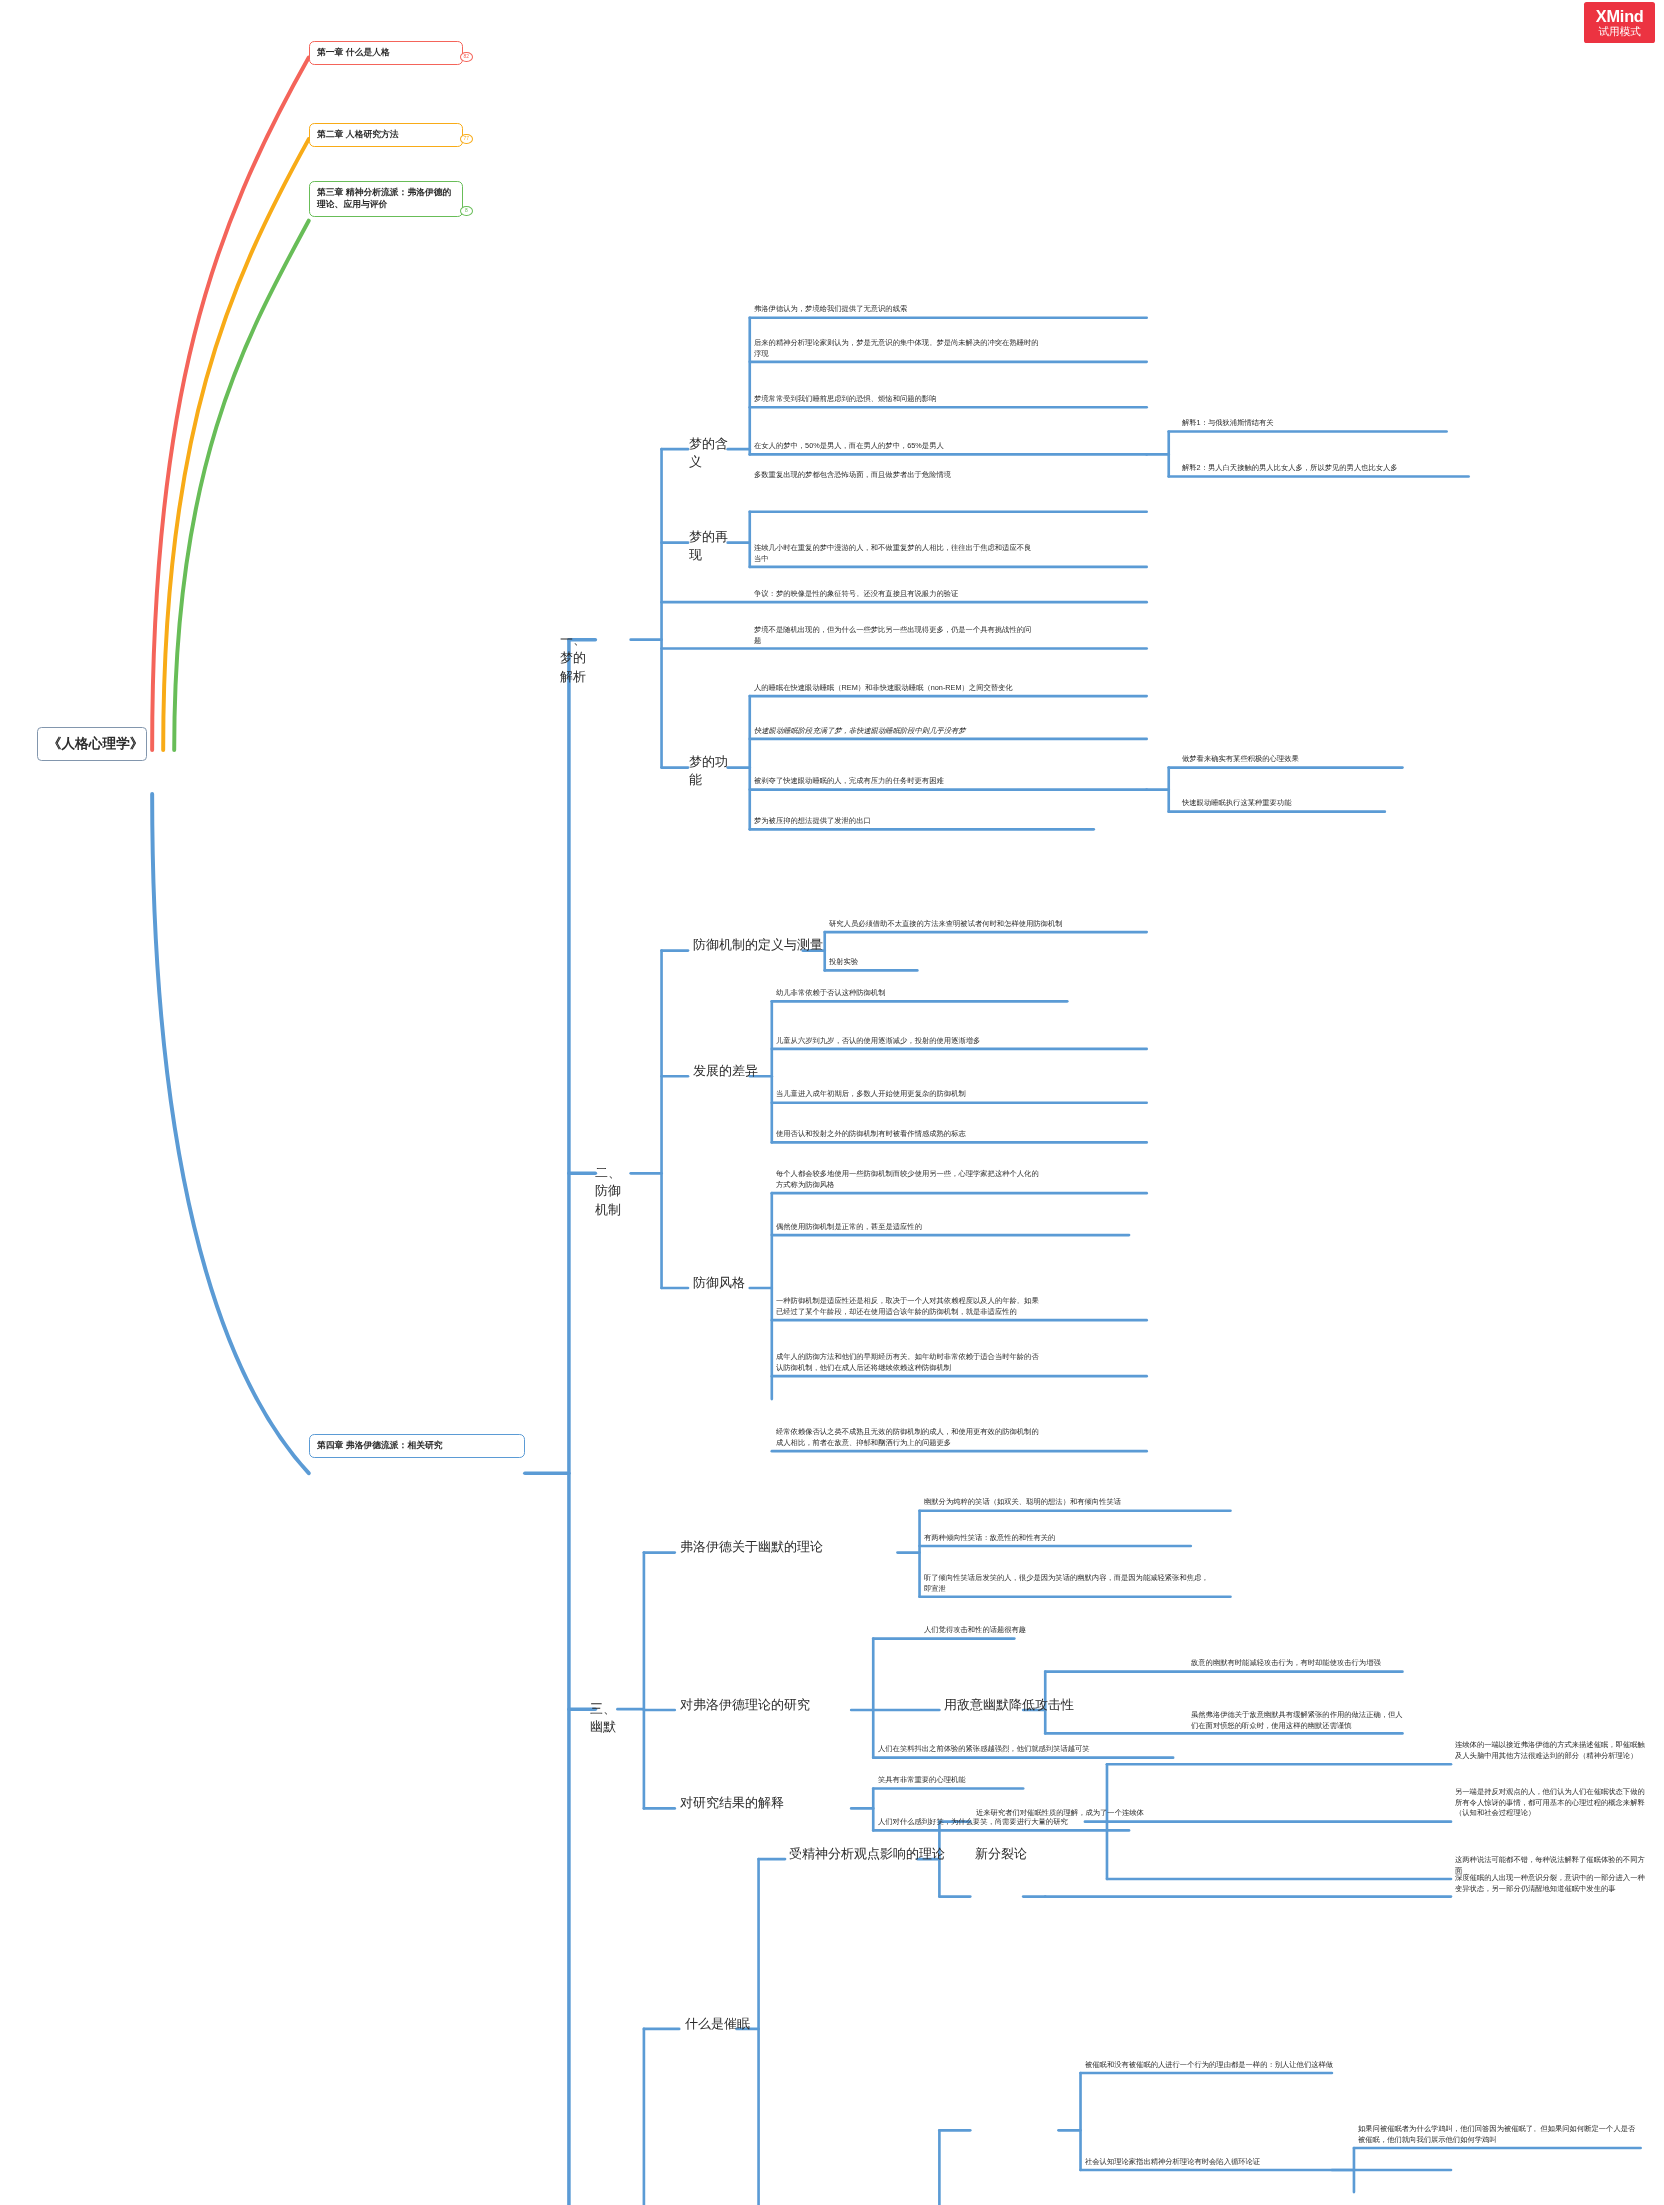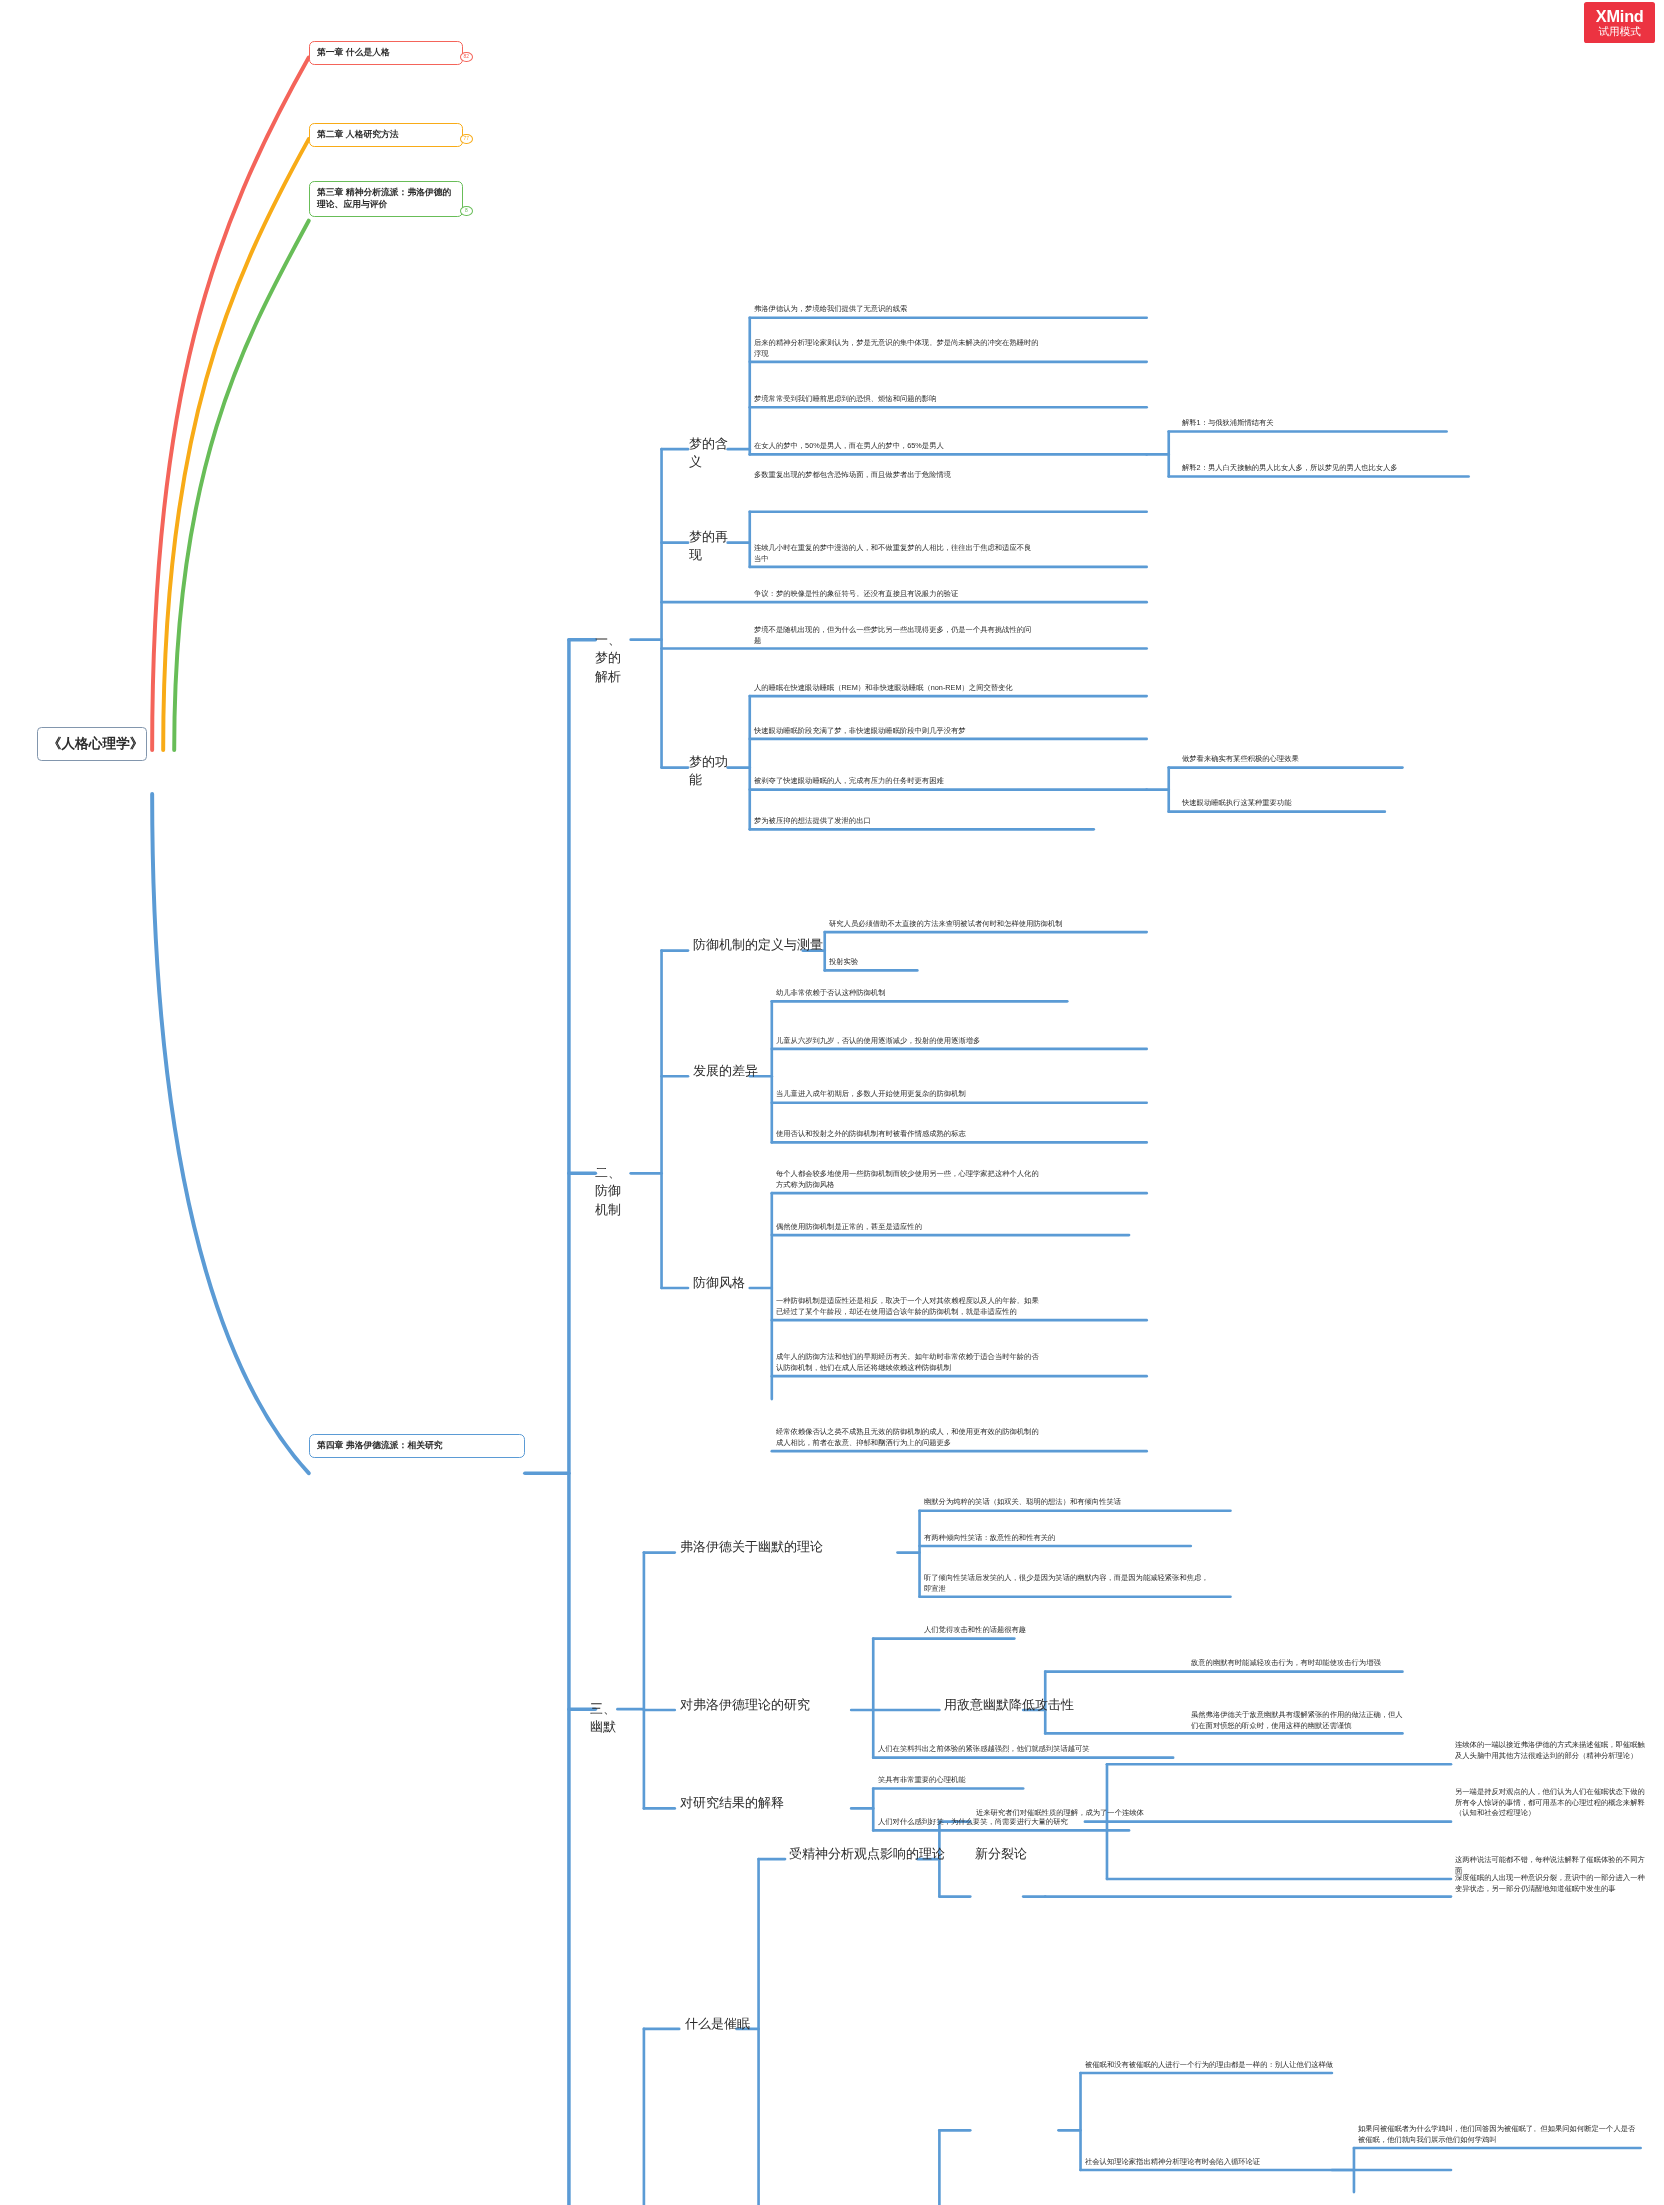--- a/index.html
+++ b/index.html
@@ -235,41 +235,41 @@
 <div class="badge b-red" style="left:460px;top:52px;">82</div>
 
 <div class="node chapter c-orange" style="left:309px;top:123px;width:154px;">第二章 人格研究方法</div>
 <div class="badge b-orange" style="left:460px;top:134px;">77</div>
 
 <div class="node chapter c-green" style="left:309px;top:181px;width:154px;">第三章 精神分析流派：弗洛伊德的理论、应用与评价</div>
 <div class="badge b-green" style="left:460px;top:206px;">8</div>
 
 <div class="node chapter c-blue" style="left:309px;top:1422px;width:216px;white-space:nowrap;margin-top:12px;">第四章 弗洛伊德流派：相关研究</div>
 
-<div class="node topic" style="left:595px;top:631px;width:37px;">一、梦的解析</div>
+<div class="node topic" style="left:560px;top:631px;width:37px;">一、梦的解析</div>
 <div class="node topic" style="left:595px;top:1164px;width:37px;">二、防御机制</div>
 <div class="node topic" style="left:590px;top:1700px;width:26.5px;">三、幽默</div>
 
 <div class="node topic" style="left: 689px; top: 435px; width: 40px;">梦的含义</div>
 <div class="node topic" style="left: 689px; top: 528px; width: 40px;">梦的再现</div>
 <div class="node topic" style="left: 689px; top: 753px; width: 40px;">梦的功能</div>
 
 <div class="node leaf" style="left: 754px; top: 304px; width: 388px;">弗洛伊德认为，梦境给我们提供了无意识的线索</div>
 <div class="node leaf" style="left: 754px; top: 338px; width: 291px;">后来的精神分析理论家则认为，梦是无意识的集中体现。梦是尚未解决的冲突在熟睡时的浮现</div>
 <div class="node leaf" style="left: 754px; top: 394px; width: 291px;">梦境常常受到我们睡前思虑到的恐惧、烦恼和问题的影响</div>
 <div class="node leaf" style="left: 754px; top: 441px; width: 291px;">在女人的梦中，50%是男人，而在男人的梦中，65%是男人</div>
 <div class="node leaf" style="left: 1182px; top: 418px; width: 265px;">解释1：与俄狄浦斯情结有关</div>
 <div class="node leaf" style="left: 1182px; top: 463px; width: 282px;">解释2：男人白天接触的男人比女人多，所以梦见的男人也比女人多</div>
 
 <div class="node leaf" style="left: 754px; top: 470px; width: 282px;">多数重复出现的梦都包含恐怖场面，而且做梦者出于危险情境</div>
 <div class="node leaf" style="left: 754px; top: 543px; width: 282px;">连续几小时在重复的梦中漫游的人，和不做重复梦的人相比，往往出于焦虑和适应不良当中</div>
 <div class="node leaf" style="left: 754px; top: 589px; width: 282px;">争议：梦的映像是性的象征符号。还没有直接且有说服力的验证</div>
 <div class="node leaf" style="left: 754px; top: 625px; width: 282px;">梦境不是随机出现的，但为什么一些梦比另一些出现得更多，仍是一个具有挑战性的问题</div>
 <div class="node leaf" style="left: 754px; top: 683px; width: 282px;">人的睡眠在快速眼动睡眠（REM）和非快速眼动睡眠（non-REM）之间交替变化</div>
-<div class="node leaf" style="left: 754px; top: 726px; width: 282px;">快速眼动睡眠阶段充满了梦，非快速眼动睡眠阶段中则几乎没有梦</div>
+<div class="node leaf" style="left: 754px; top: 726px; width: 282px; font-style: italic;">快速眼动睡眠阶段充满了梦，非快速眼动睡眠阶段中则几乎没有梦</div>
 <div class="node leaf" style="left: 754px; top: 776px; width: 282px;">被剥夺了快速眼动睡眠的人，完成有压力的任务时更有困难</div>
 <div class="node leaf" style="left: 1182px; top: 754px; width: 229px;">做梦看来确实有某些积极的心理效果</div>
 <div class="node leaf" style="left: 1182px; top: 798px; width: 229px;">快速眼动睡眠执行这某种重要功能</div>
 <div class="node leaf" style="left: 754px; top: 816px; width: 282px;">梦为被压抑的想法提供了发泄的出口</div>
 
 <div class="node topic" style="left: 693px; top: 936px; width: 108px; white-space: nowrap;">防御机制的定义与测量</div>
 <div class="node topic" style="left: 693px; top: 1062px; width: 57px; white-space: nowrap;">发展的差异</div>
 <div class="node topic" style="left: 693px; top: 1274px; width: 49px; white-space: nowrap;">防御风格</div>
 
 <div class="node leaf" style="left: 829px; top: 919px; width: 273px;">研究人员必须借助不太直接的方法来查明被试者何时和怎样使用防御机制</div>

